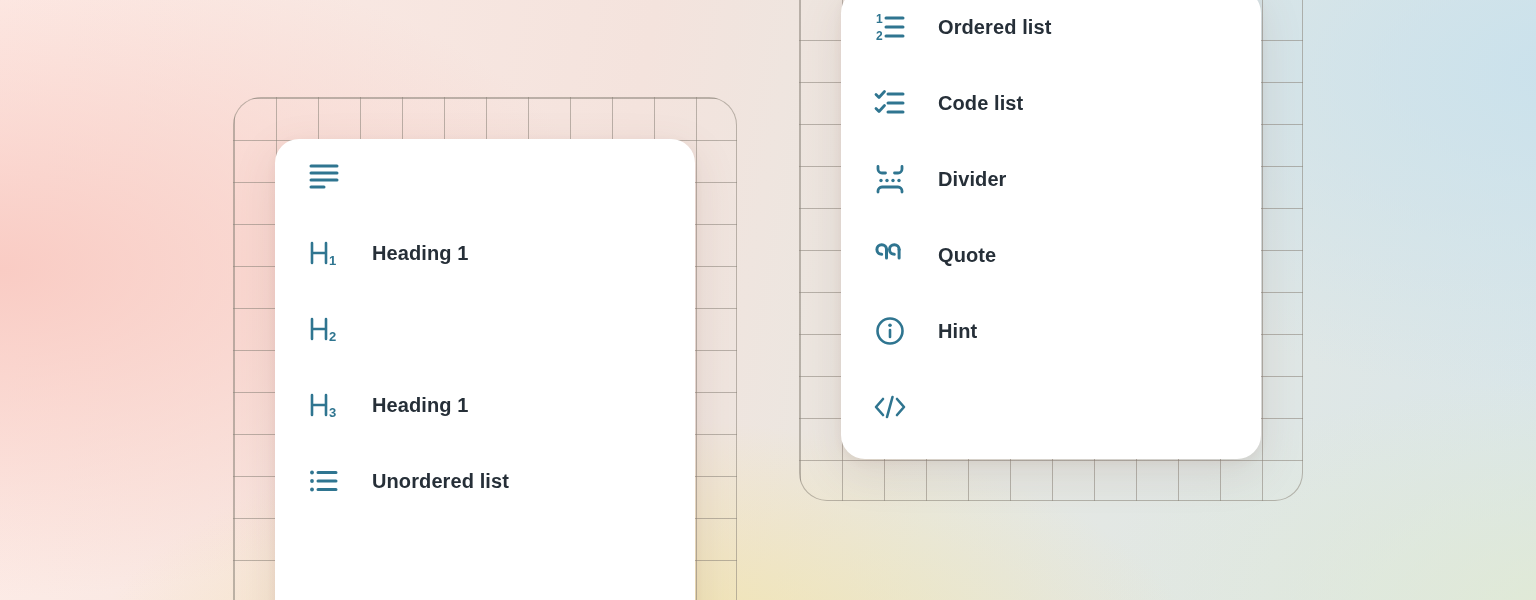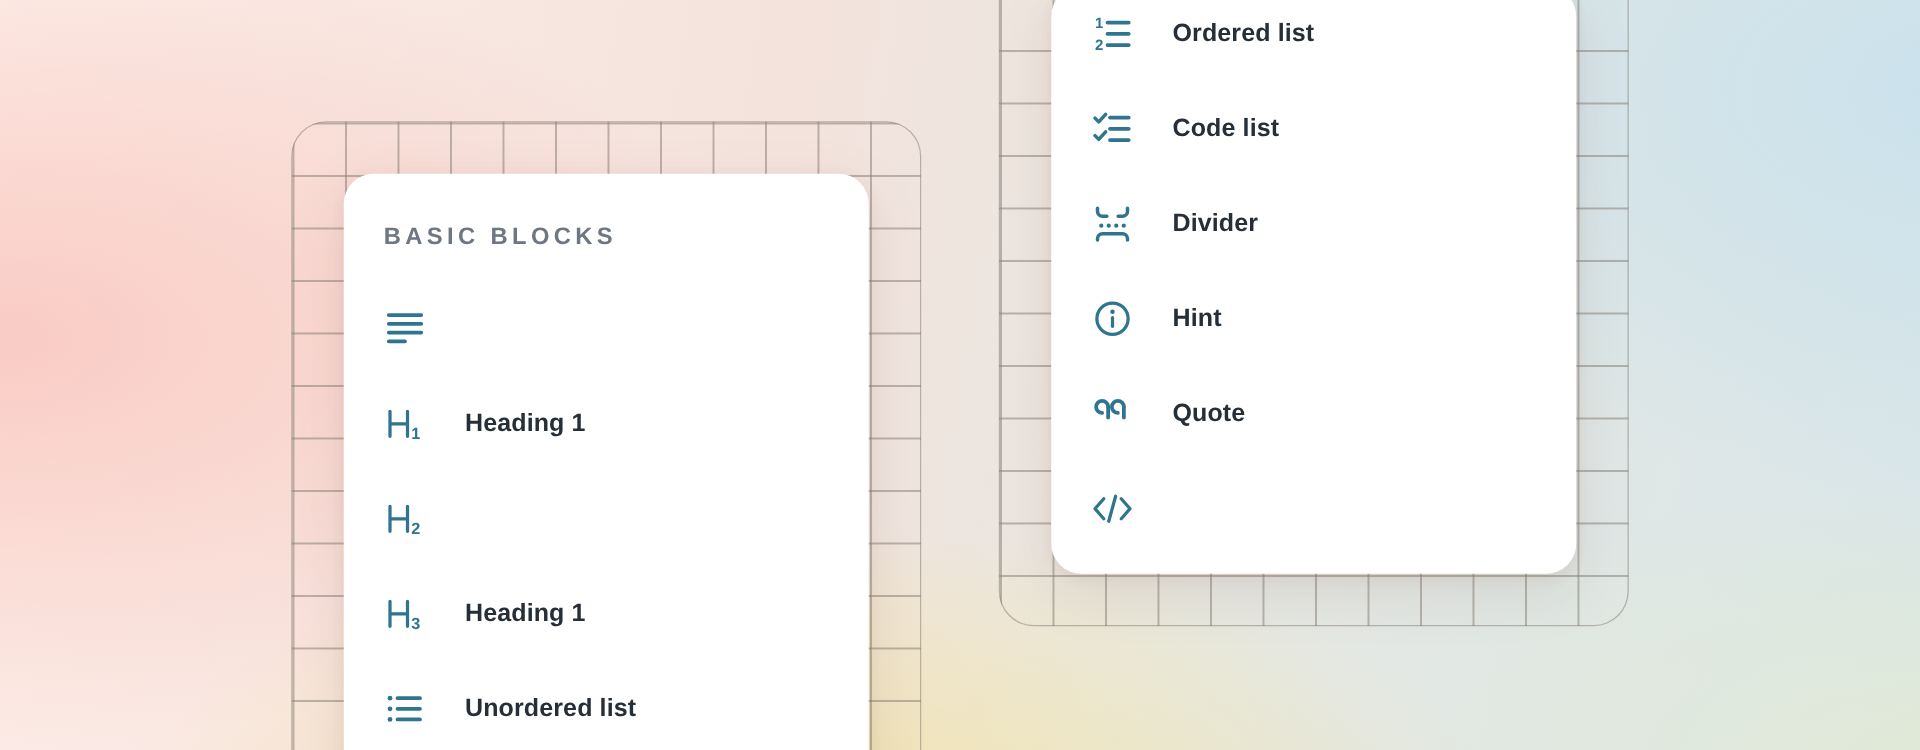--- a/index.html
+++ b/index.html
@@ -75,21 +75,20 @@
     white-space:nowrap;
   }
 </style>
 </head>
 <body>
 
 <div id="grid-left" class="grid-panel"></div>
 <div id="grid-right" class="grid-panel"></div>
 
 <div id="card-left" class="card">
-  <div class="card-title">BASIC BLOCKS</div>
 
   <div class="row">
     <span class="ic">
       <svg viewBox="0 0 36 36" fill="none">
           <path d="M5 7h26M5 14h26M5 21h26M5 28h13" stroke-width="3" stroke-linecap="round"></path>
         </svg>
     </span>
   </div>
 
   <div class="row">
@@ -167,40 +166,40 @@
           <circle class="dot" cx="27" cy="19.5" r="1.7"></circle>
           <path d="M6 31v-1a4 4 0 0 1 4-4h16a4 4 0 0 1 4 4v1" stroke-width="2.8" stroke-linecap="round"></path>
         </svg>
     </span>
     <span class="lbl">Divider</span>
   </div>
 
   <div class="row">
     <span class="ic">
       <svg viewBox="0 0 36 36" fill="none">
-          <circle cx="18" cy="18" r="12.5" stroke-width="2.6"></circle>
-          <path d="M18 17v7" stroke-width="2.6" stroke-linecap="round"></path>
-          <circle class="dot" cx="18" cy="12.3" r="1.8"></circle>
-        </svg>
-    </span>
-    <span class="lbl">Hint</span>
-  </div>
-
-  <div class="row">
-    <span class="ic">
-      <svg viewBox="0 0 36 36" fill="none">
           <path d="M14.5 12.5a4.8 4.8 0 1 0-4.8 4.8" stroke-width="3" stroke-linecap="round"></path>
           <path d="M14.5 12.5v8.5" stroke-width="3" stroke-linecap="round"></path>
           <path d="M27.1 12.5a4.8 4.8 0 1 0-4.8 4.8" stroke-width="3" stroke-linecap="round"></path>
           <path d="M27.1 12.5v8.5" stroke-width="3" stroke-linecap="round"></path>
         </svg>
     </span>
     <span class="lbl">Quote</span>
   </div>
 
   <div class="row">
     <span class="ic">
       <svg viewBox="0 0 36 36" fill="none">
+          <circle cx="18" cy="18" r="12.5" stroke-width="2.6"></circle>
+          <path d="M18 17v7" stroke-width="2.6" stroke-linecap="round"></path>
+          <circle class="dot" cx="18" cy="12.3" r="1.8"></circle>
+        </svg>
+    </span>
+    <span class="lbl">Hint</span>
+  </div>
+
+  <div class="row">
+    <span class="ic">
+      <svg viewBox="0 0 36 36" fill="none">
           <path d="M11 10l-7 8 7 8M25 10l7 8-7 8M20.5 8l-5.5 20" stroke-width="2.6" stroke-linecap="round" stroke-linejoin="round"></path>
         </svg>
     </span>
   </div>
 </div>
 
 </body></html>

